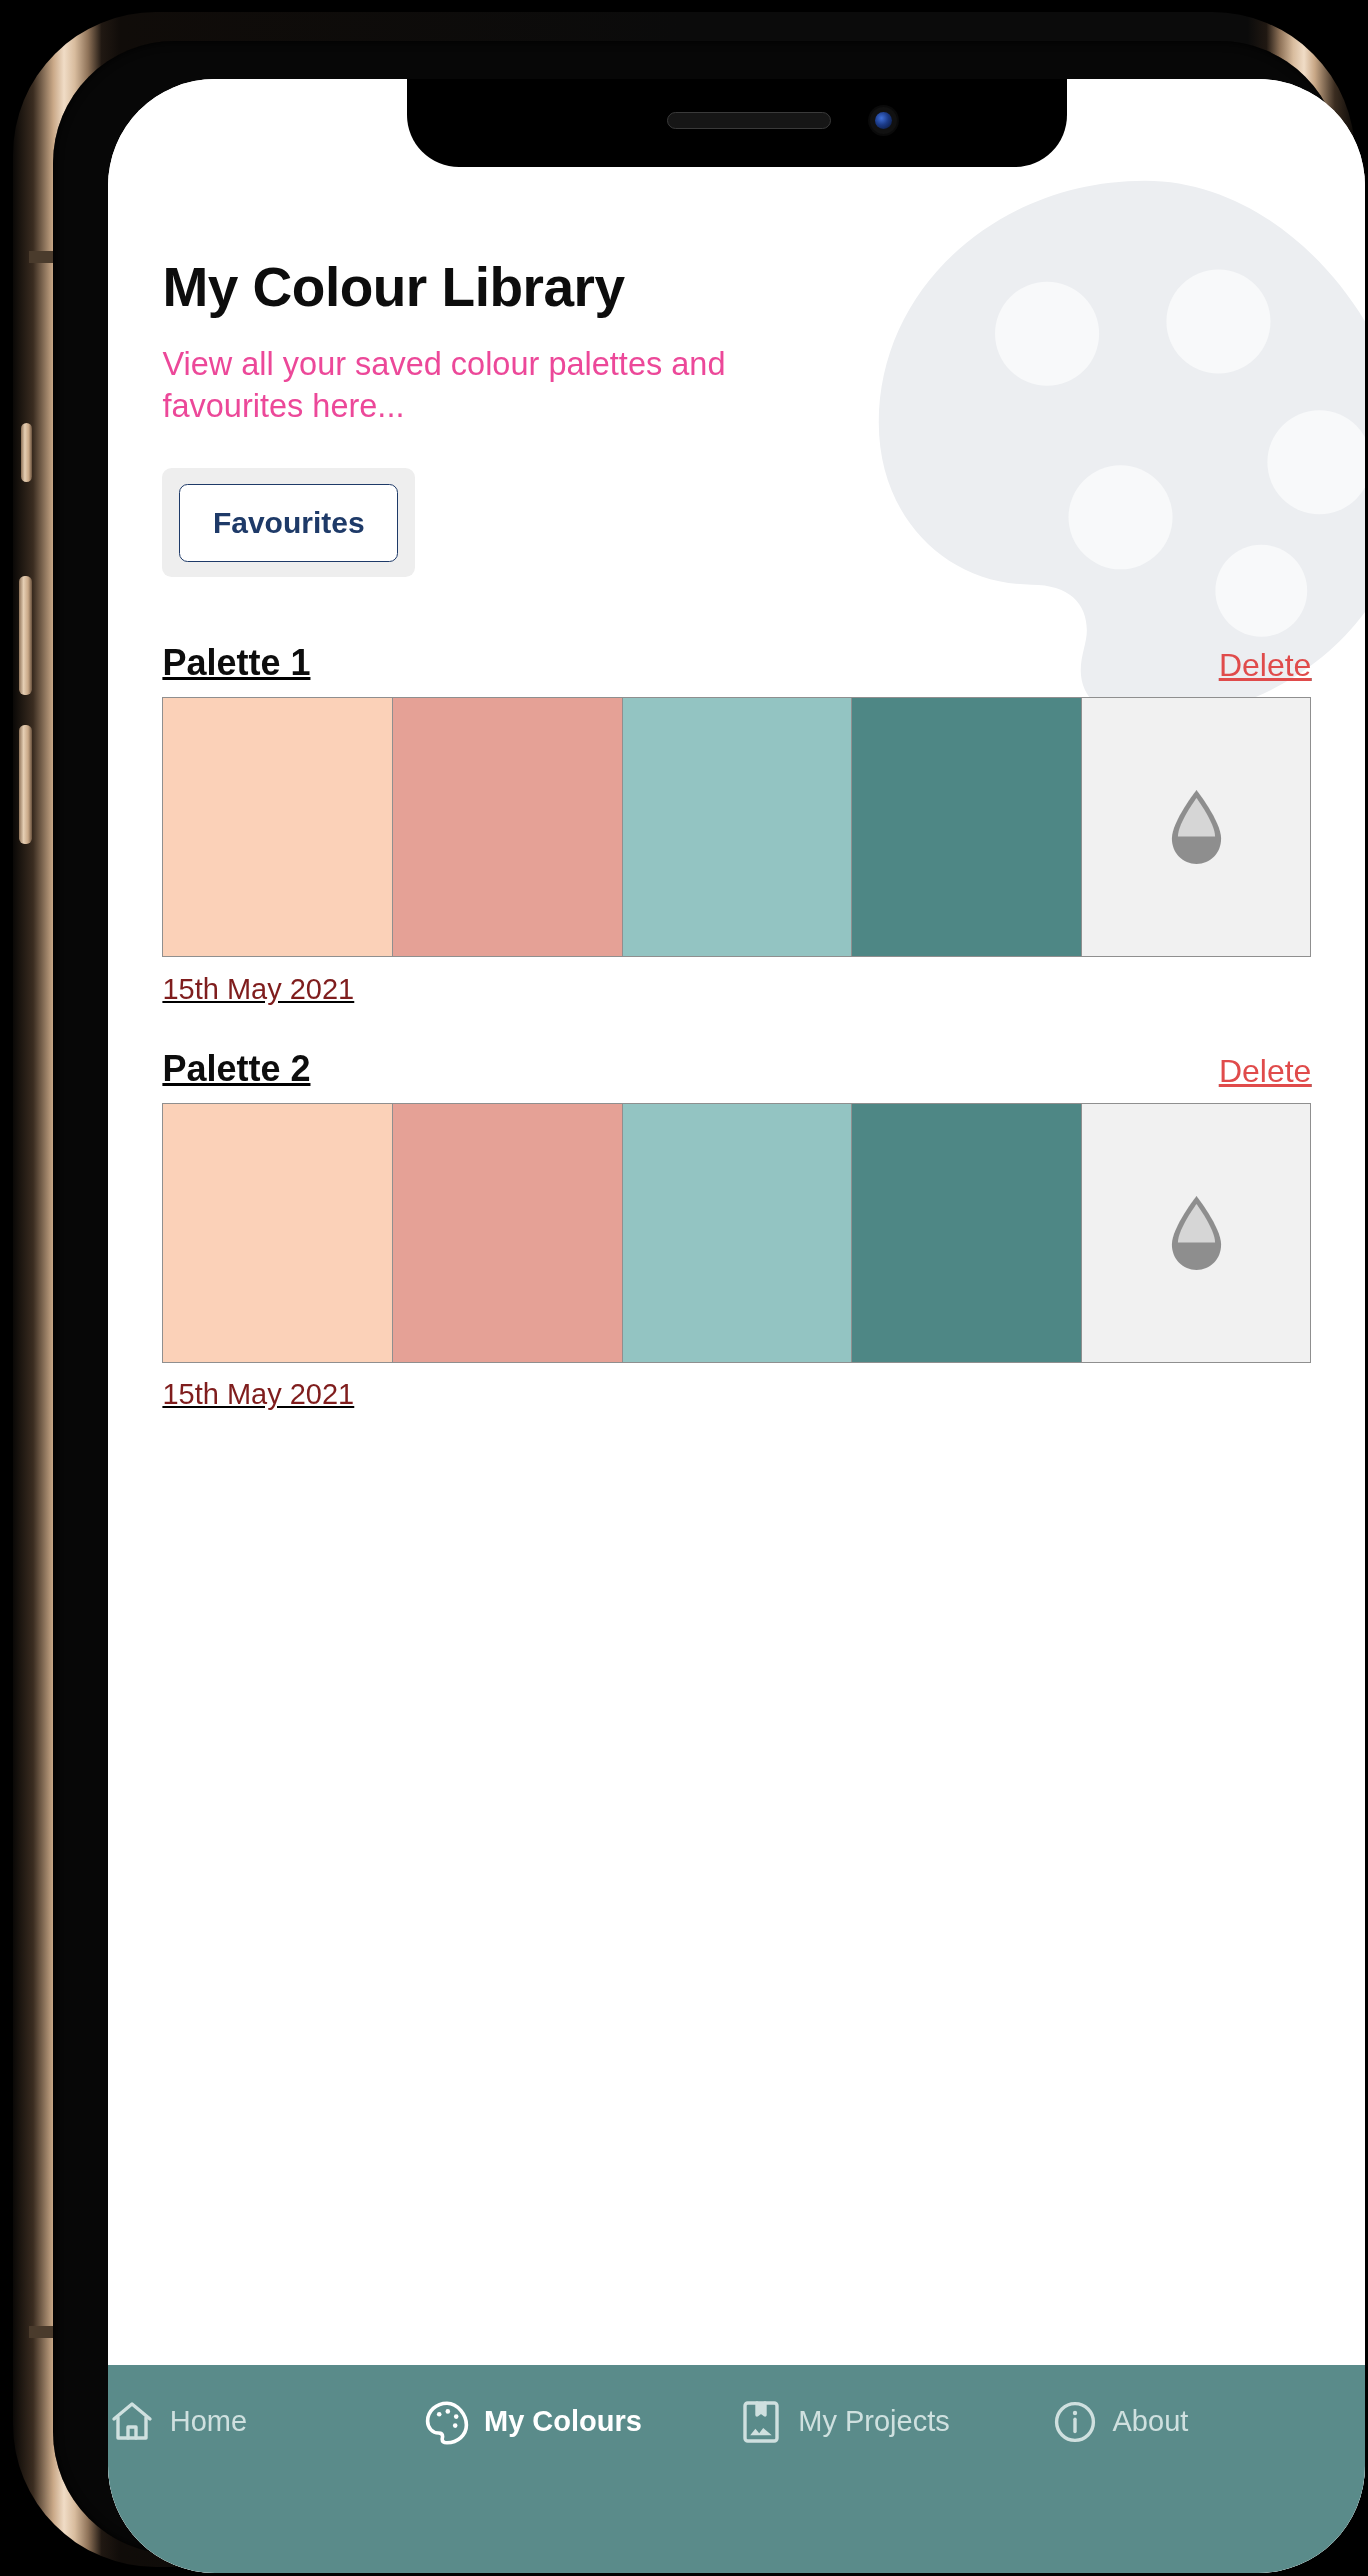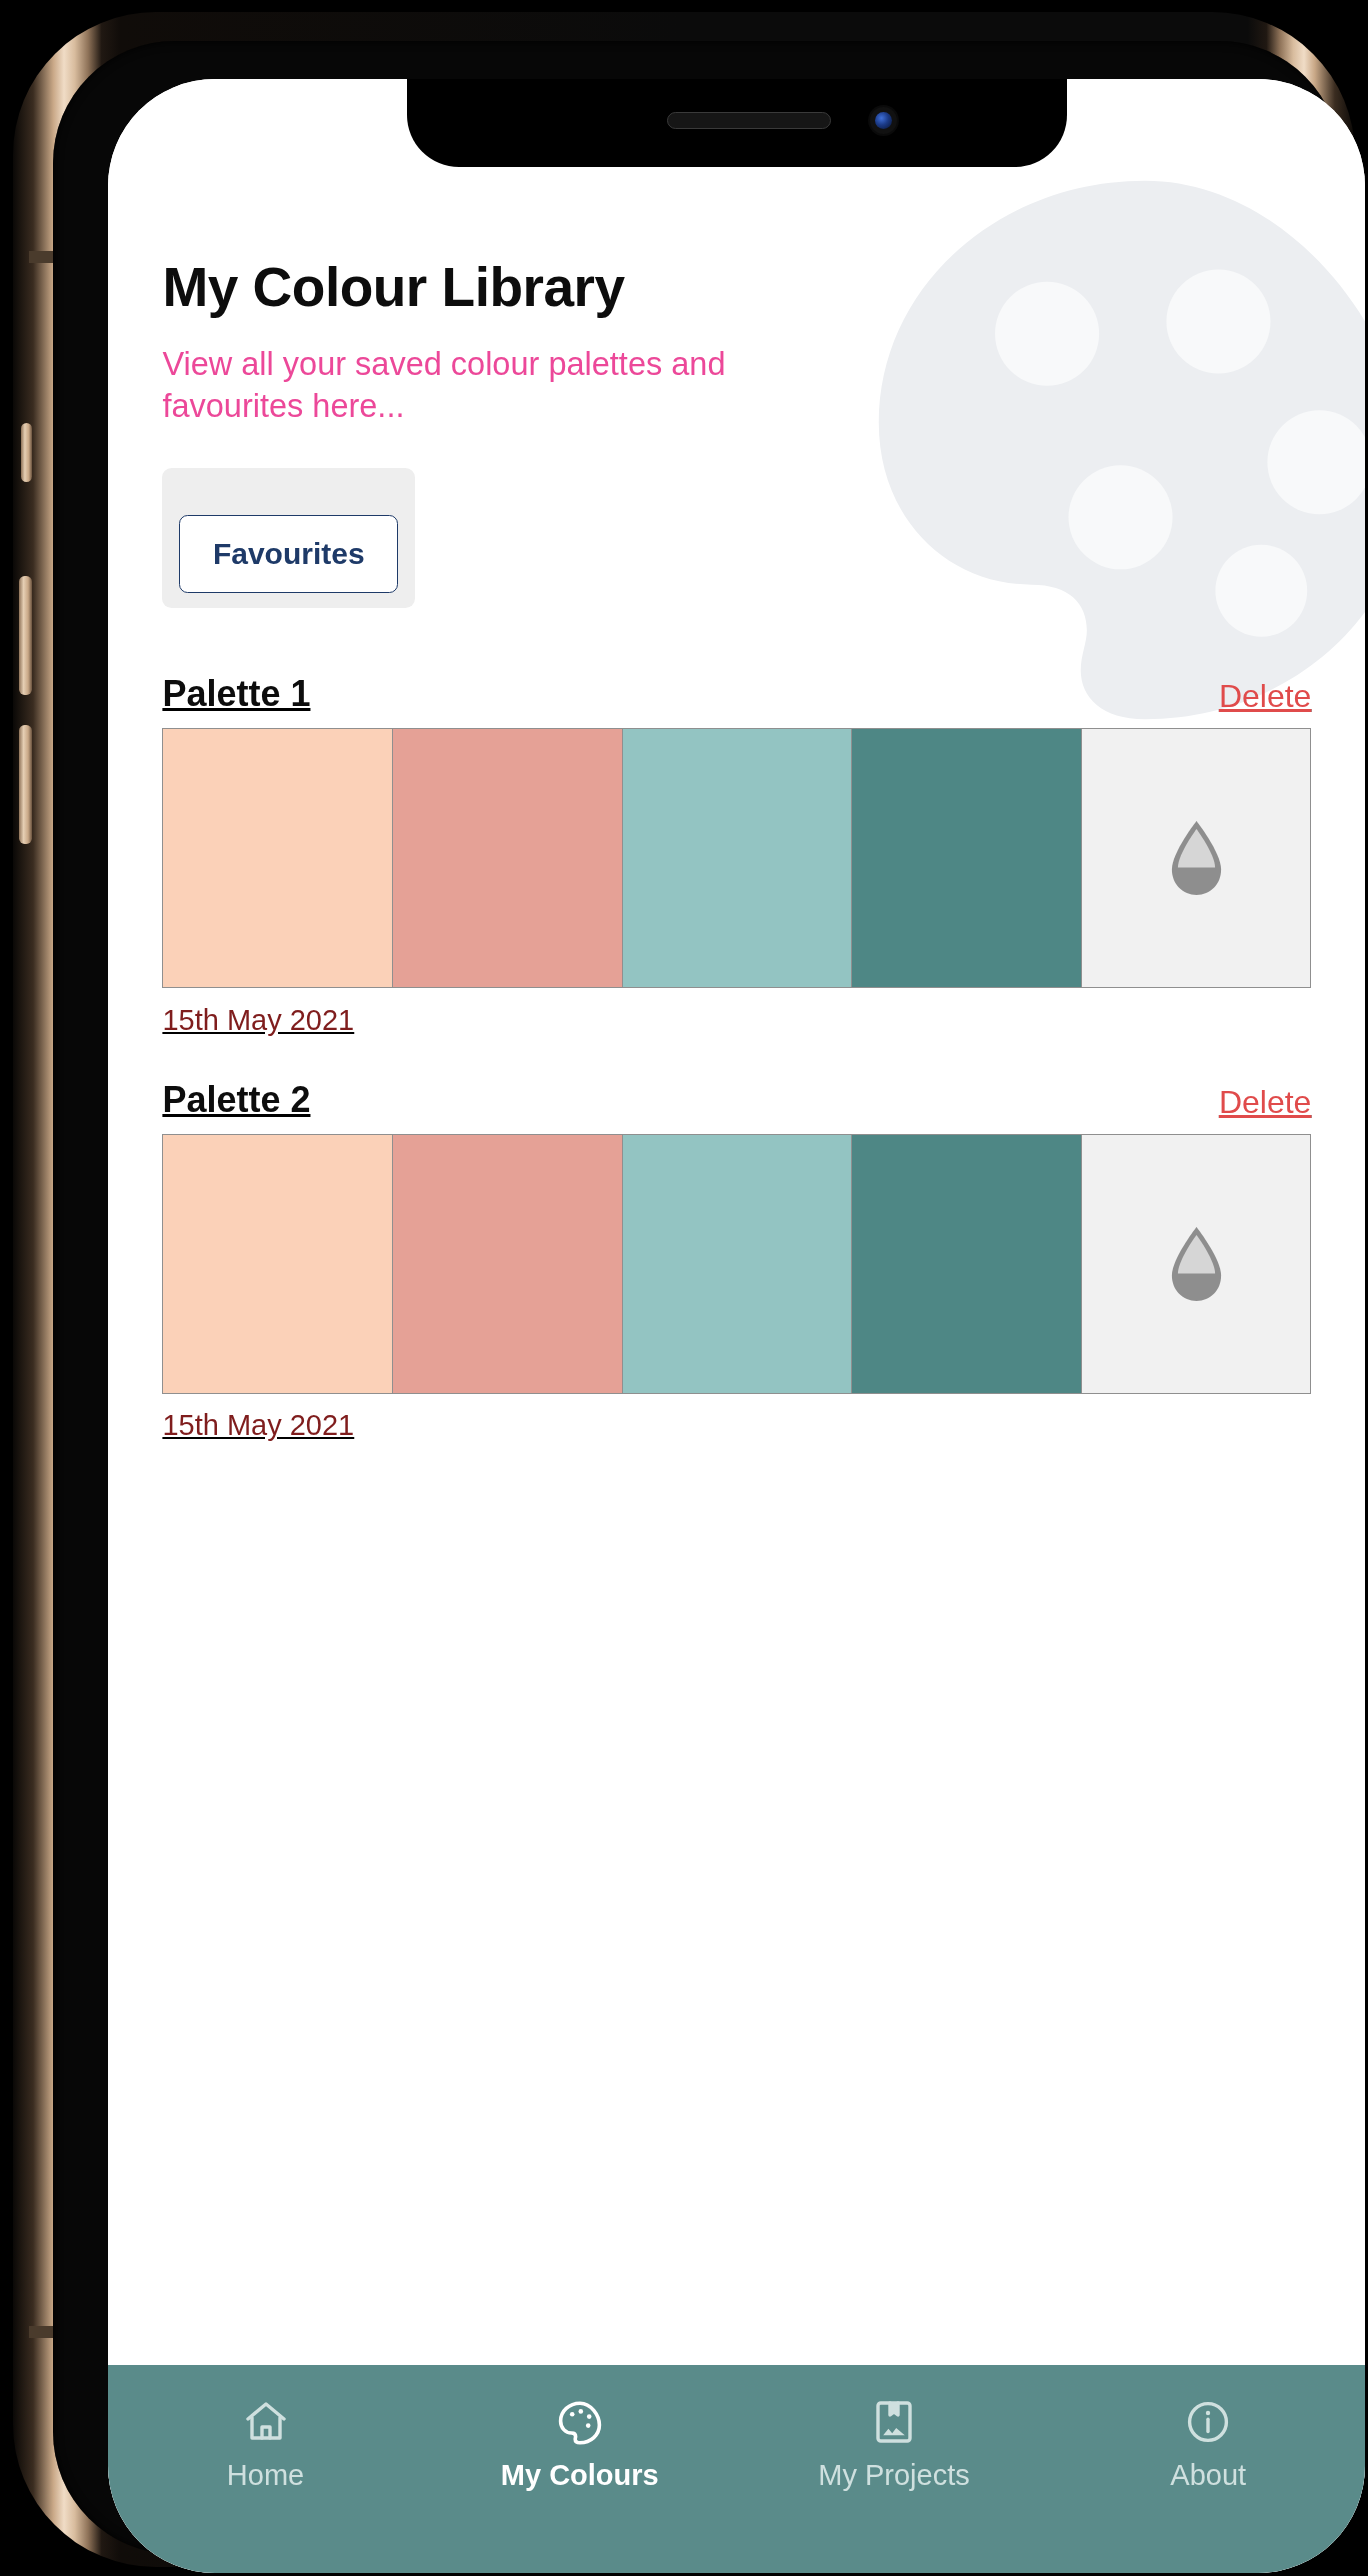--- a/index.html
+++ b/index.html
@@ -199,21 +199,20 @@
   }
   .tab-active {
     background: #1e3a68;
     color: #ffffff;
     border: 1.9px solid #1e3a68;
   }
   .tab-inactive {
     background: #ffffff;
     color: #1e3a68;
     border: 1.9px solid #1e3a68;
-    margin-top: 31px;
   }
 
   
   .palette-list { margin-top: 65px; text-decoration: underline; }
 
   .palette-item { margin-bottom: 9.6px; }
 
   .palette-head {
     display: flex;
     justify-content: space-between;
@@ -269,21 +268,21 @@
     height: 208px;
     background: #5a8b8a;
     display: flex;
     align-items: flex-start;
     justify-content: space-around;
     padding-top: 32.5px;
     z-index: 10;
   }
   .nav-item {
     display: flex;
-    flex-direction: column;
+    flex-direction: row;
     align-items: center;
     gap: 13.4px;
     cursor: pointer;
     width: 25%;
   }
   .nav-label {
     font-size: 29px;
     color: #cfe0df;
     font-weight: normal;
   }

